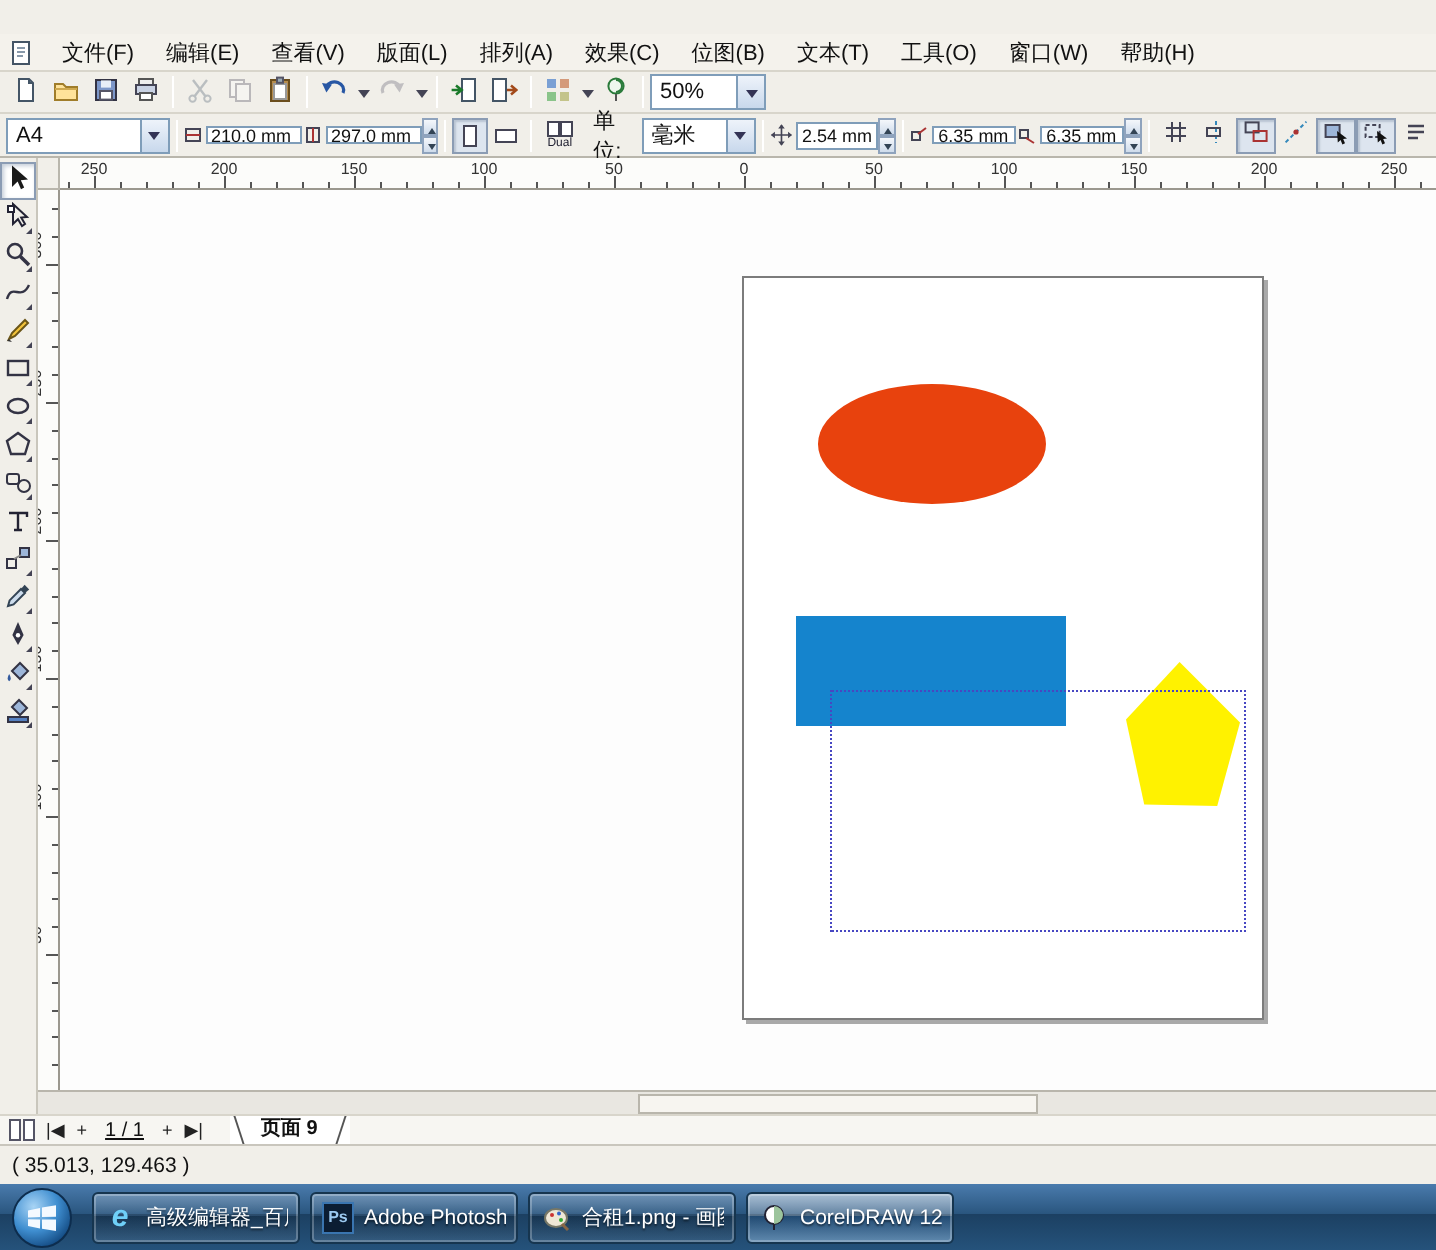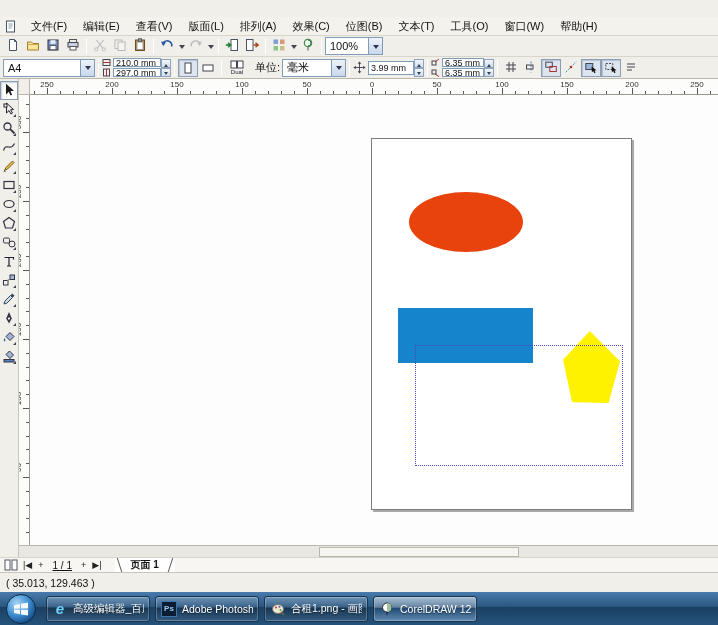--- a/index.html
+++ b/index.html
@@ -29,21 +29,21 @@
   .tbtn.disabled { opacity:.35; }
   .tbtn.pressed { border:1px solid #8b9cb4; background:#dde5ef; box-shadow:inset 1px 1px 1px #b9c4d2; }
   .dd-arrow { width:9px; height:18px; display:flex; align-items:center; justify-content:center; }
   .dd-arrow::after { content:""; border:3px solid transparent; border-top:4px solid #445; margin-top:4px; }
   .vsep { width:1px; height:16px; background:#c6c3b9; border-right:1px solid #fff; margin:0 3px; }
   .combo { height:18px; background:#fff; border:1px solid #7f9db9; display:flex; align-items:center; font-size:11px; }
   .combo .cval { flex:1; padding:0 4px; white-space:nowrap; overflow:hidden; }
   .combo .cdd { width:14px; height:16px; background:linear-gradient(#eef3fa,#c8d8ec); border-left:1px solid #7f9db9; display:flex; align-items:center; justify-content:center; }
   .combo .cdd::after { content:""; border:3px solid transparent; border-top:4px solid #335; margin-top:4px; }
   .numfield { background:#fff; border:1px solid #7f9db9; font-size:9px; padding:0 2px; height:9px; line-height:8px; white-space:nowrap; }
-  .stack2 { display:flex; flex-direction:column; gap:1px; justify-content:center; }
+  .stack2 { display:flex; flex-direction:row; gap:1px; justify-content:center; }
   .spin { width:10px; height:18px; display:flex; flex-direction:column; }
   .spin i { flex:1; background:linear-gradient(#f4f7fb,#cfdcec); border:1px solid #8fa3bd; display:block; position:relative; }
   .spin i::after { content:""; position:absolute; left:2px; border:2px solid transparent; }
   .spin i.up::after { top:2px; border-bottom:3px solid #345; }
   .spin i.dn::after { top:3px; border-top:3px solid #345; }
   .microtxt { font-size:6px; line-height:6px; text-align:center; color:#223; }
 
   
   #toolbox { position:absolute; left:0; top:79px; width:19px; height:493px; background:#f1efe9; border-right:1px solid #c9c6bc; padding-top:2px; }
   .tool { width:18px; height:19px; display:flex; align-items:center; justify-content:center; position:relative; border:1px solid transparent; }
@@ -202,21 +202,21 @@
         <span class="tbtn">
           <span><svg width="14" height="14" viewBox="0 0 14 14">
               <circle cx="7" cy="5" r="3.8" fill="#eef7ee" stroke="#2a7a3a"></circle>
               <path d="M7 2 a3 3 0 0 1 0 6" fill="none" stroke="#2a7a3a"></path>
               <path d="M7 9 L7 12.5" stroke="#555"></path>
             </svg></span>
         </span>
         <span class="vsep"></span>
       </span>
     <span class="combo" style="width:58px">
-      <span class="cval">100%</span>
+      <span class="cval">50%</span>
       <span class="cdd"></span>
     </span>
   </div>
 
   <div id="propbar" class="bar">
     <span class="combo" style="width:92px">
       <span class="cval">A4</span>
       <span class="cdd"></span>
     </span>
     <span class="vsep"></span>
@@ -262,21 +262,21 @@
     <span style="margin:0 2px 0 6px">单位:</span>
     <span class="combo" style="width:64px">
       <span class="cval">毫米</span>
       <span class="cdd"></span>
     </span>
     <span class="vsep"></span>
     <svg width="13" height="13" viewBox="0 0 14 14">
         <path d="M7 1 V13 M1 7 H13" stroke="#445"></path>
         <path d="M7 0.5 l-2 2.5 h4 Z M7 13.5 l-2 -2.5 h4 Z M0.5 7 l2.5 -2 v4 Z M13.5 7 l-2.5 -2 v4 Z" fill="#445"></path>
       </svg>
-    <span class="numfield" style="width:46px;height:14px;line-height:13px;margin-left:2px">3.99 mm</span>
+    <span class="numfield" style="width:46px;height:14px;line-height:13px;margin-left:2px">2.54 mm</span>
     <span class="spin">
         <i class="up"></i>
         <i class="dn"></i>
       </span>
     <span class="vsep"></span>
     <span class="stack2">
       <span style="display:flex;align-items:center;gap:2px">
         <svg width="9" height="9" viewBox="0 0 9 9">
             <rect x="1" y="3" width="4" height="4" fill="none" stroke="#445"></rect>
             <path d="M4 4 L8 1" stroke="#a33"></path>
@@ -564,21 +564,21 @@
   <div id="navbar">
     <svg class="navico" viewBox="0 0 14 12">
         <rect x="1" y="1" width="5" height="10" fill="#fff" stroke="#556"></rect>
         <rect x="8" y="1" width="5" height="10" fill="#fff" stroke="#556"></rect>
       </svg>
     <span class="navbtn">|◀</span>
     <span class="navbtn">+</span>
     <span id="pagecount">1 / 1</span>
     <span class="navbtn">+</span>
     <span class="navbtn">▶|</span>
-    <span id="pagetab">页面 1</span>
+    <span id="pagetab">页面 9</span>
   </div>
 
   <div id="statusbar">
     <span id="status-coords">( 35.013, 129.463 )</span>
   </div>
 
   <div id="taskbar">
     <div id="startorb">
       <svg width="16" height="14" viewBox="0 0 16 14">
         <path d="M1 3.2 L7 2 L7 6.5 L1 6.8 Z" fill="#f4f9ff"></path>

